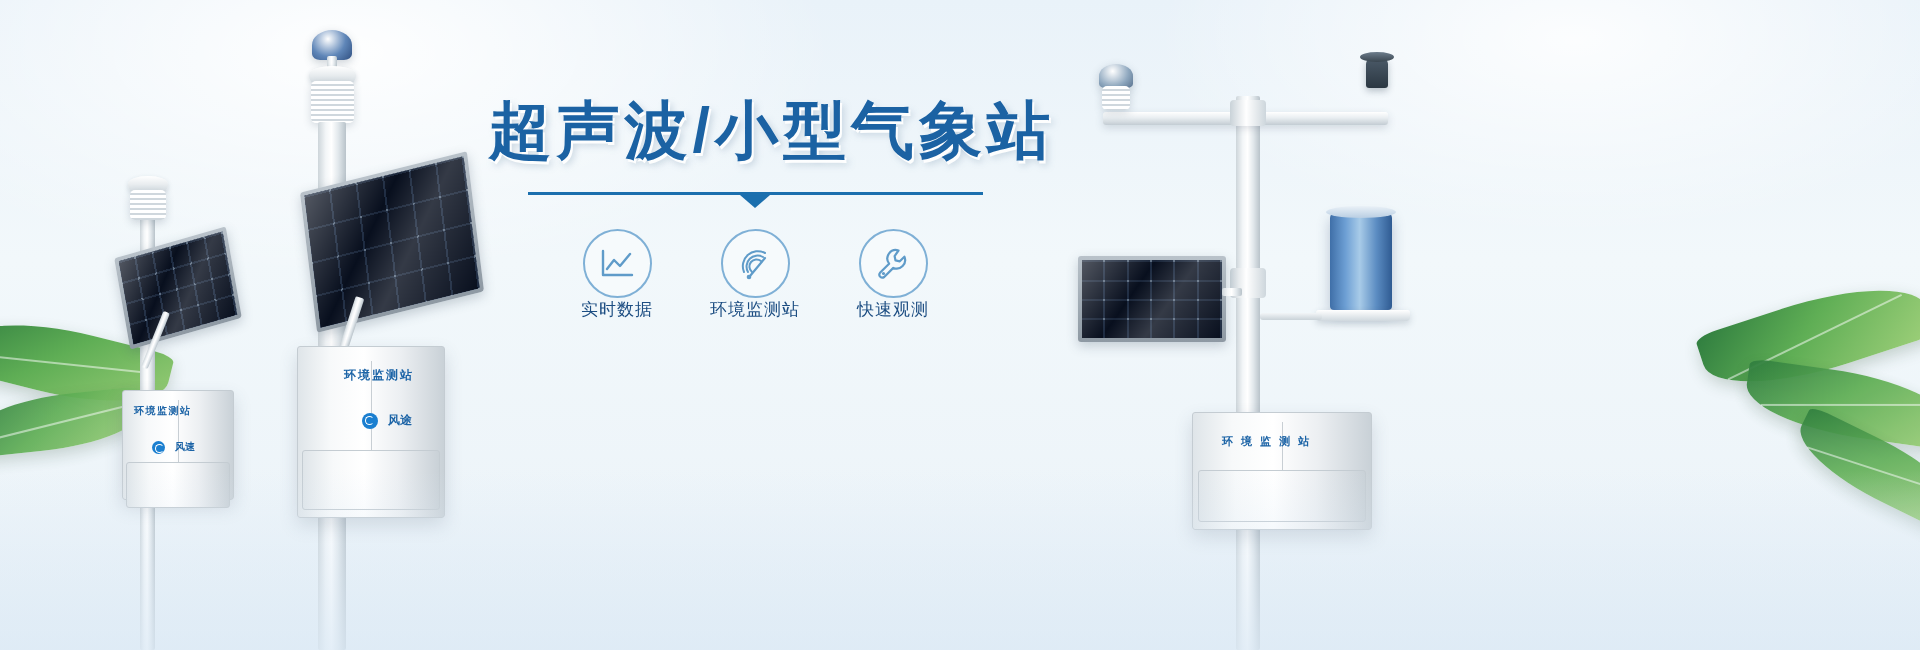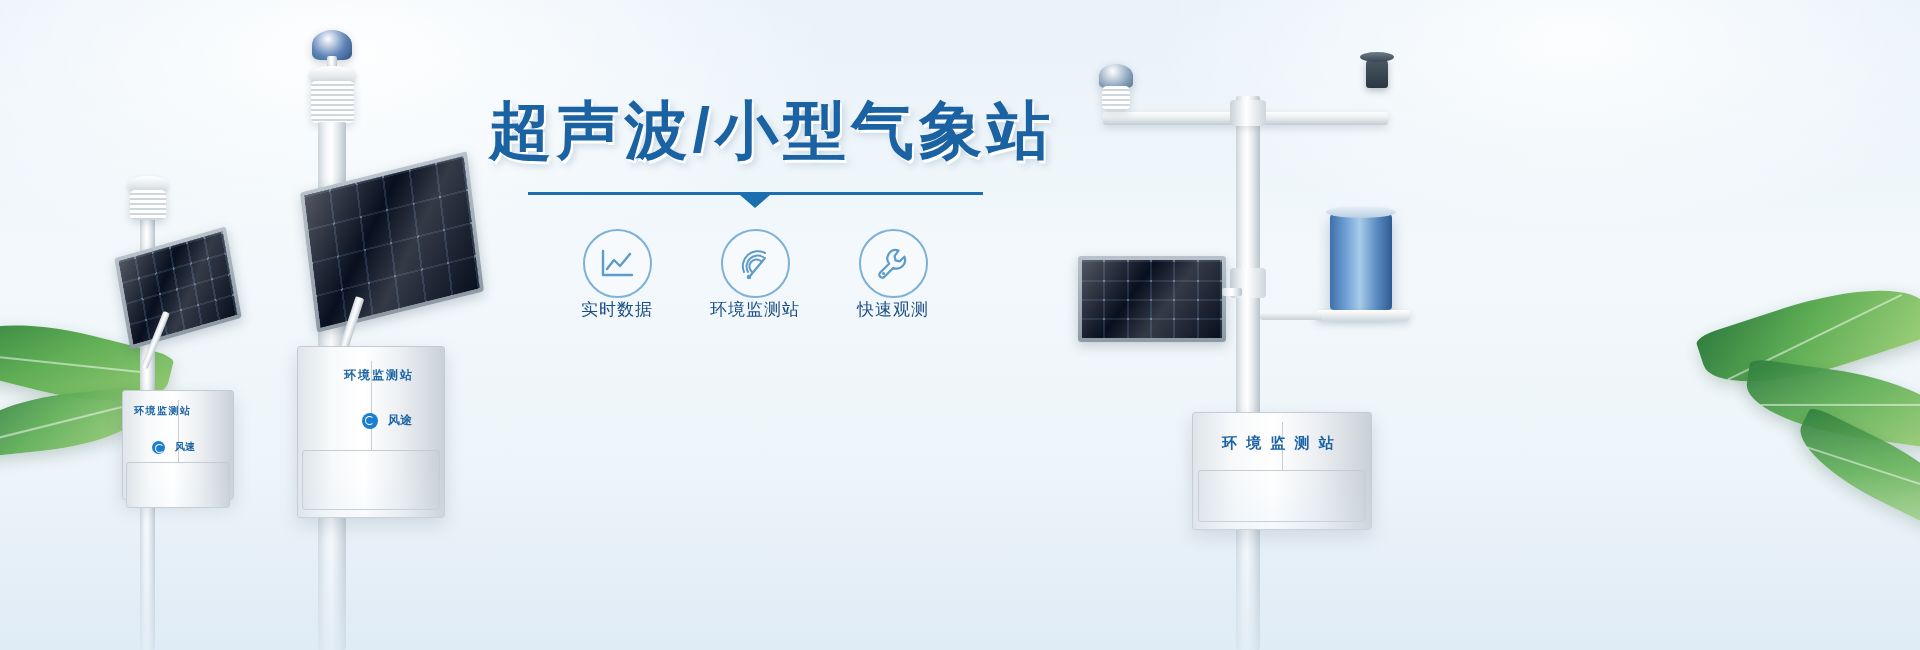--- a/index.html
+++ b/index.html
@@ -302,21 +302,21 @@
                 background:linear-gradient(180deg,#f2f5f7,#c9d2d8); border-radius:3px;"></div>
 
     <div class="panel-frame" style="left:1078px; top:256px; width:148px; height:86px;">
       <div class="panel-cells"></div>
     </div>
     <div class="pole" style="left:1222px; top:288px; width:20px; height:8px;"></div>
 
     <div class="enclosure" style="left:1192px; top:412px; width:180px; height:118px;">
       <div class="door-line"></div>
     </div>
-    <div class="box-label" style="left:1222px; top:434px; font-size:15px; letter-spacing:2.5px;">环 境 监 测 站</div>
+    <div class="box-label" style="left:1222px; top:434px; font-size:11px; letter-spacing:2.5px;">环 境 监 测 站</div>
     <div class="enclosure" style="left:1198px; top:470px; width:168px; height:52px; box-shadow:none;"></div>
   </div>
 
   <div class="leaf" style="right:-10px; top:300px; width:230px; height:72px; transform:rotate(-18deg);
               border-radius:10% 60% 10% 60%;">
     <span class="vein"></span>
   </div>
   <div class="leaf" style="right:-30px; top:372px; width:205px; height:64px; transform:rotate(8deg);
               border-radius:10% 60% 10% 60%; opacity:.94;">
     <span class="vein"></span>

